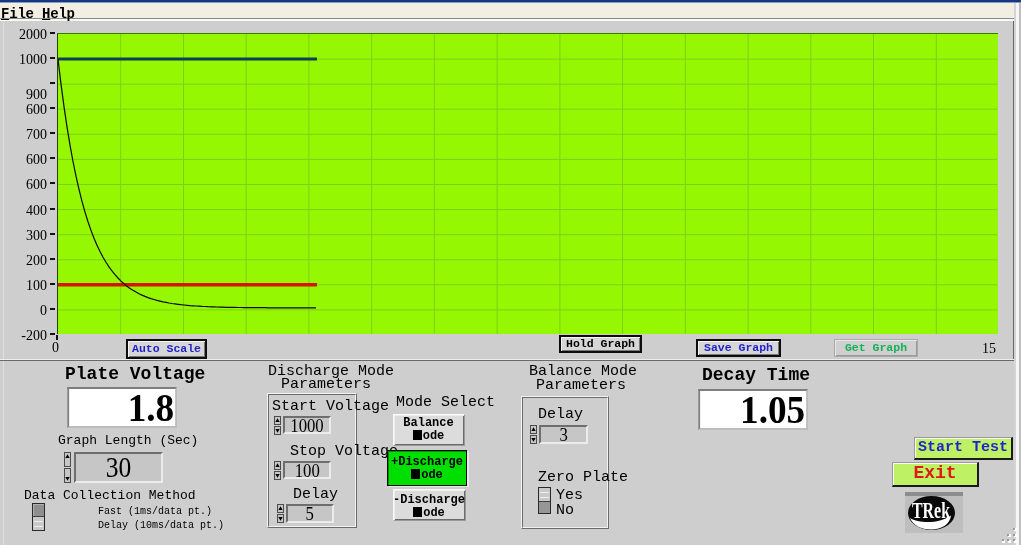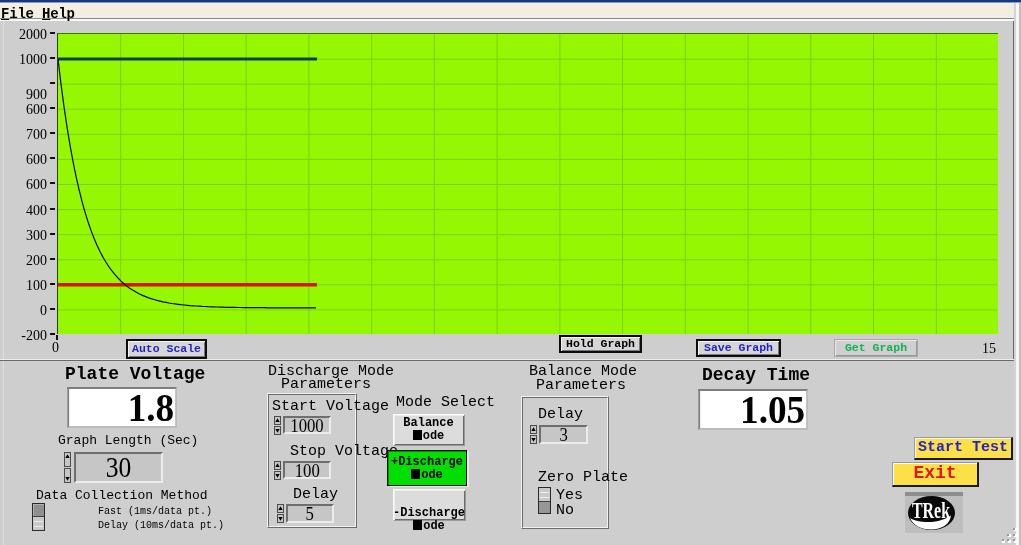--- a/index.html
+++ b/index.html
@@ -16,21 +16,21 @@
   background:linear-gradient(#ededed 0 50%, #6a6a6a 50% 100%); }
 #lefthl { left:3px; top:21px; width:1px; height:524px; background:#dedede; }
 #plot { left:57px; top:33px; width:941px; height:301px; background:#95f802;
   border-top:1px solid #3e7a00; border-left:1px solid #224400; }
 .ylab { position:absolute; left:10px; width:37px; text-align:right;
   font-family:"Liberation Serif", serif; font-size:14px; color:#000; line-height:14px; }
 .ytick { position:absolute; left:50px; width:5px; height:2px; background:#111; }
 .btn3d { position:absolute; background:#d6d6d6; border:2px solid #0d0d0d;
   box-shadow:inset 1px 1px 0 #f4f4f4, inset -1px -1px 0 #787878;
   font-weight:bold; text-align:center; }
-.btnlv { position:absolute; background:#fde047; border:1px solid #9a9a9a;
+.btnlv { position:absolute; background:#bef264; border:1px solid #9a9a9a;
   border-right:2px solid #1a1a1a; border-bottom:2px solid #1a1a1a;
   box-shadow:inset 1px 1px 0 #fbfbfb; font-weight:bold; text-align:center; }
 .modebtn { position:absolute; background:#dcdcdc;
   box-shadow:inset 1px 1px 0 #fbfbfb, inset 2px 2px 0 #ededed, inset -1px -1px 0 #6a6a6a, 1px 1px 0 #9a9a9a;
   font-weight:bold; text-align:center; font-size:12px; line-height:13px; color:#000; }
 .whitebox { position:absolute; background:#fff; border:2px solid;
   border-color:#7e7e7e #bcbcbc #bcbcbc #7e7e7e;
   font-family:"Liberation Serif", serif; font-weight:bold; font-size:40px;
   text-align:right; color:#000; transform:scaleX(0.93); transform-origin:100% 50%; }
 .graybox { position:absolute; background:#c6c6c6; border:2px solid;
@@ -126,21 +126,21 @@
 <div class="big" style="left:65px;top:367px">Plate Voltage</div>
 <div class="whitebox" style="left:59px;top:387px;width:118px;height:41px;line-height:38px;padding-right:1px">1.8</div>
 <div class="lab13" style="left:58px;top:434px">Graph Length (Sec)</div>
 <svg class="abs" style="left:64px;top:452px" width="7" height="31">
 <rect x="0.5" y="0.5" width="6" height="14.0" fill="#c6c6c6" stroke="#4c4c4c" stroke-width="1"></rect>
 <rect x="0.5" y="16.5" width="6" height="14.0" fill="#c6c6c6" stroke="#4c4c4c" stroke-width="1"></rect>
 <path d="M 3.5 2.2 L 1.2999999999999998 6 L 5.7 6 Z" fill="#000"></path>
 <path d="M 3.5 28.8 L 1.2999999999999998 25 L 5.7 25 Z" fill="#000"></path>
 </svg>
 <div class="graybox" style="left:74px;top:452px;width:89px;height:31px;font-size:29px;line-height:27px"><span>30</span></div>
-<div class="lab13" style="left:36px;top:489px">Data Collection Method</div>
+<div class="lab13" style="left:24px;top:489px">Data Collection Method</div>
 <div class="switch" style="left:32px;top:503px;height:28px">
   <div style="height:13px;background:#8f8f8f;border-bottom:1px solid #404040;box-shadow:inset 1px 1px 0 #b0b0b0"></div>
   <div style="height:13px;position:relative">
       <div style="position:absolute;left:1px;right:1px;top:4px;height:1px;background:#efefef"></div>
       <div style="position:absolute;left:1px;right:1px;top:9px;height:1px;background:#efefef"></div>
     </div>
 </div>
 <div class="lab" style="left:98px;top:506px;font-size:10px">Fast (1ms/data pt.)</div>
 <div class="lab" style="left:98px;top:520px;font-size:10px">Delay (10ms/data pt.)</div>
 
@@ -170,21 +170,21 @@
 <rect x="0.5" y="0.5" width="6" height="8.0" fill="#c6c6c6" stroke="#4c4c4c" stroke-width="1"></rect>
 <rect x="0.5" y="10.5" width="6" height="8.0" fill="#c6c6c6" stroke="#4c4c4c" stroke-width="1"></rect>
 <path d="M 3.5 2.2 L 1.2999999999999998 6 L 5.7 6 Z" fill="#000"></path>
 <path d="M 3.5 16.8 L 1.2999999999999998 13 L 5.7 13 Z" fill="#000"></path>
 </svg>
 <div class="graybox" style="left:286px;top:504px;width:48px;height:19px;font-size:19px;line-height:16px"><span>5</span></div>
 
 <div class="lab" style="left:396px;top:397px">Mode Select</div>
 <div class="modebtn" style="left:393px;top:414px;width:71px;height:31px;padding-top:3px">Balance<br><span class="blk"></span>ode</div>
 <div class="abs" style="left:387px;top:450px;width:80px;height:36px;background:#00df00;border:1px solid #0a0a0a;box-shadow:inset 1px 1px 0 #009000, 2px 1px 0 #e8e8e8;font-weight:bold;font-size:12px;line-height:13px;text-align:center;padding-top:5px">+Discharge<br><span class="blk"></span>ode</div>
-<div class="modebtn" style="left:393px;top:489px;width:72px;height:31px;padding-top:18px">-Discharge<br><span class="blk"></span>ode</div>
+<div class="modebtn" style="left:393px;top:489px;width:72px;height:31px;padding-top:5px">-Discharge<br><span class="blk"></span>ode</div>
 
 <div class="lab" style="left:529px;top:366px">Balance Mode</div>
 <div class="lab" style="left:536px;top:380px">Parameters</div>
 <div class="group" style="left:521px;top:396px;width:88px;height:133px">
     <div></div>
   </div>
 <div class="lab" style="left:538px;top:409px">Delay</div>
 <svg class="abs" style="left:530px;top:425px" width="7" height="19">
 <rect x="0.5" y="0.5" width="6" height="8.0" fill="#c6c6c6" stroke="#4c4c4c" stroke-width="1"></rect>
 <rect x="0.5" y="10.5" width="6" height="8.0" fill="#c6c6c6" stroke="#4c4c4c" stroke-width="1"></rect>

